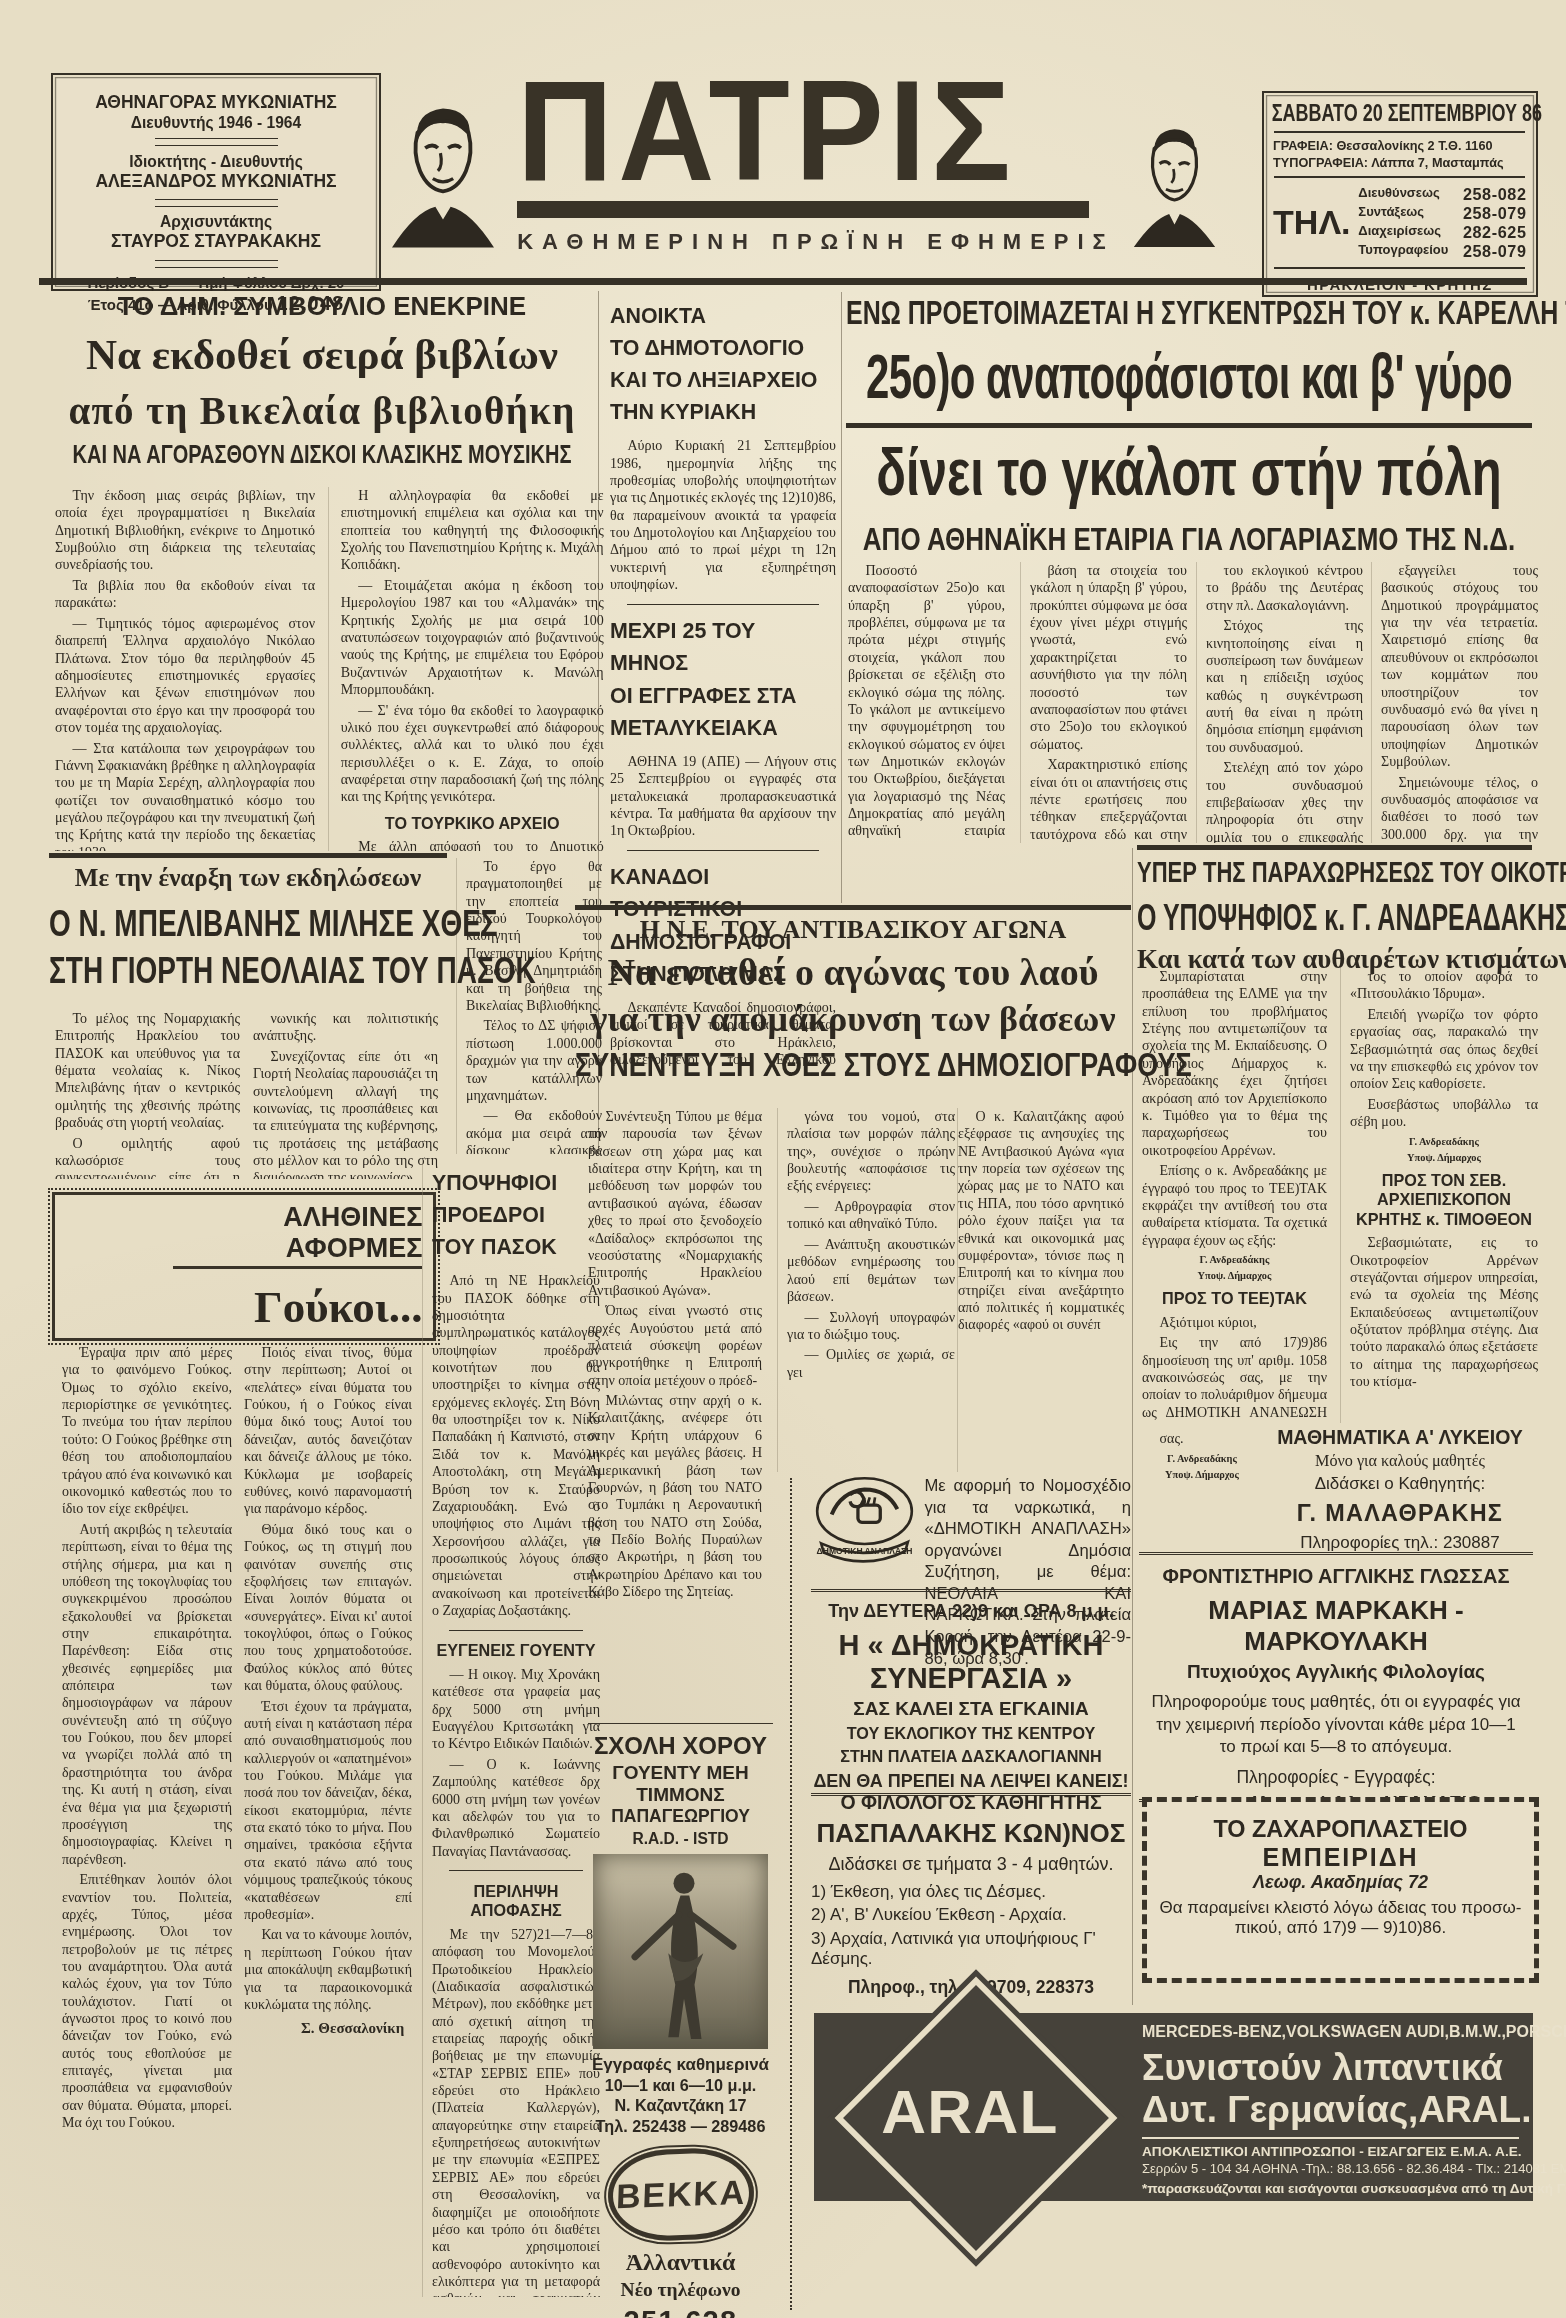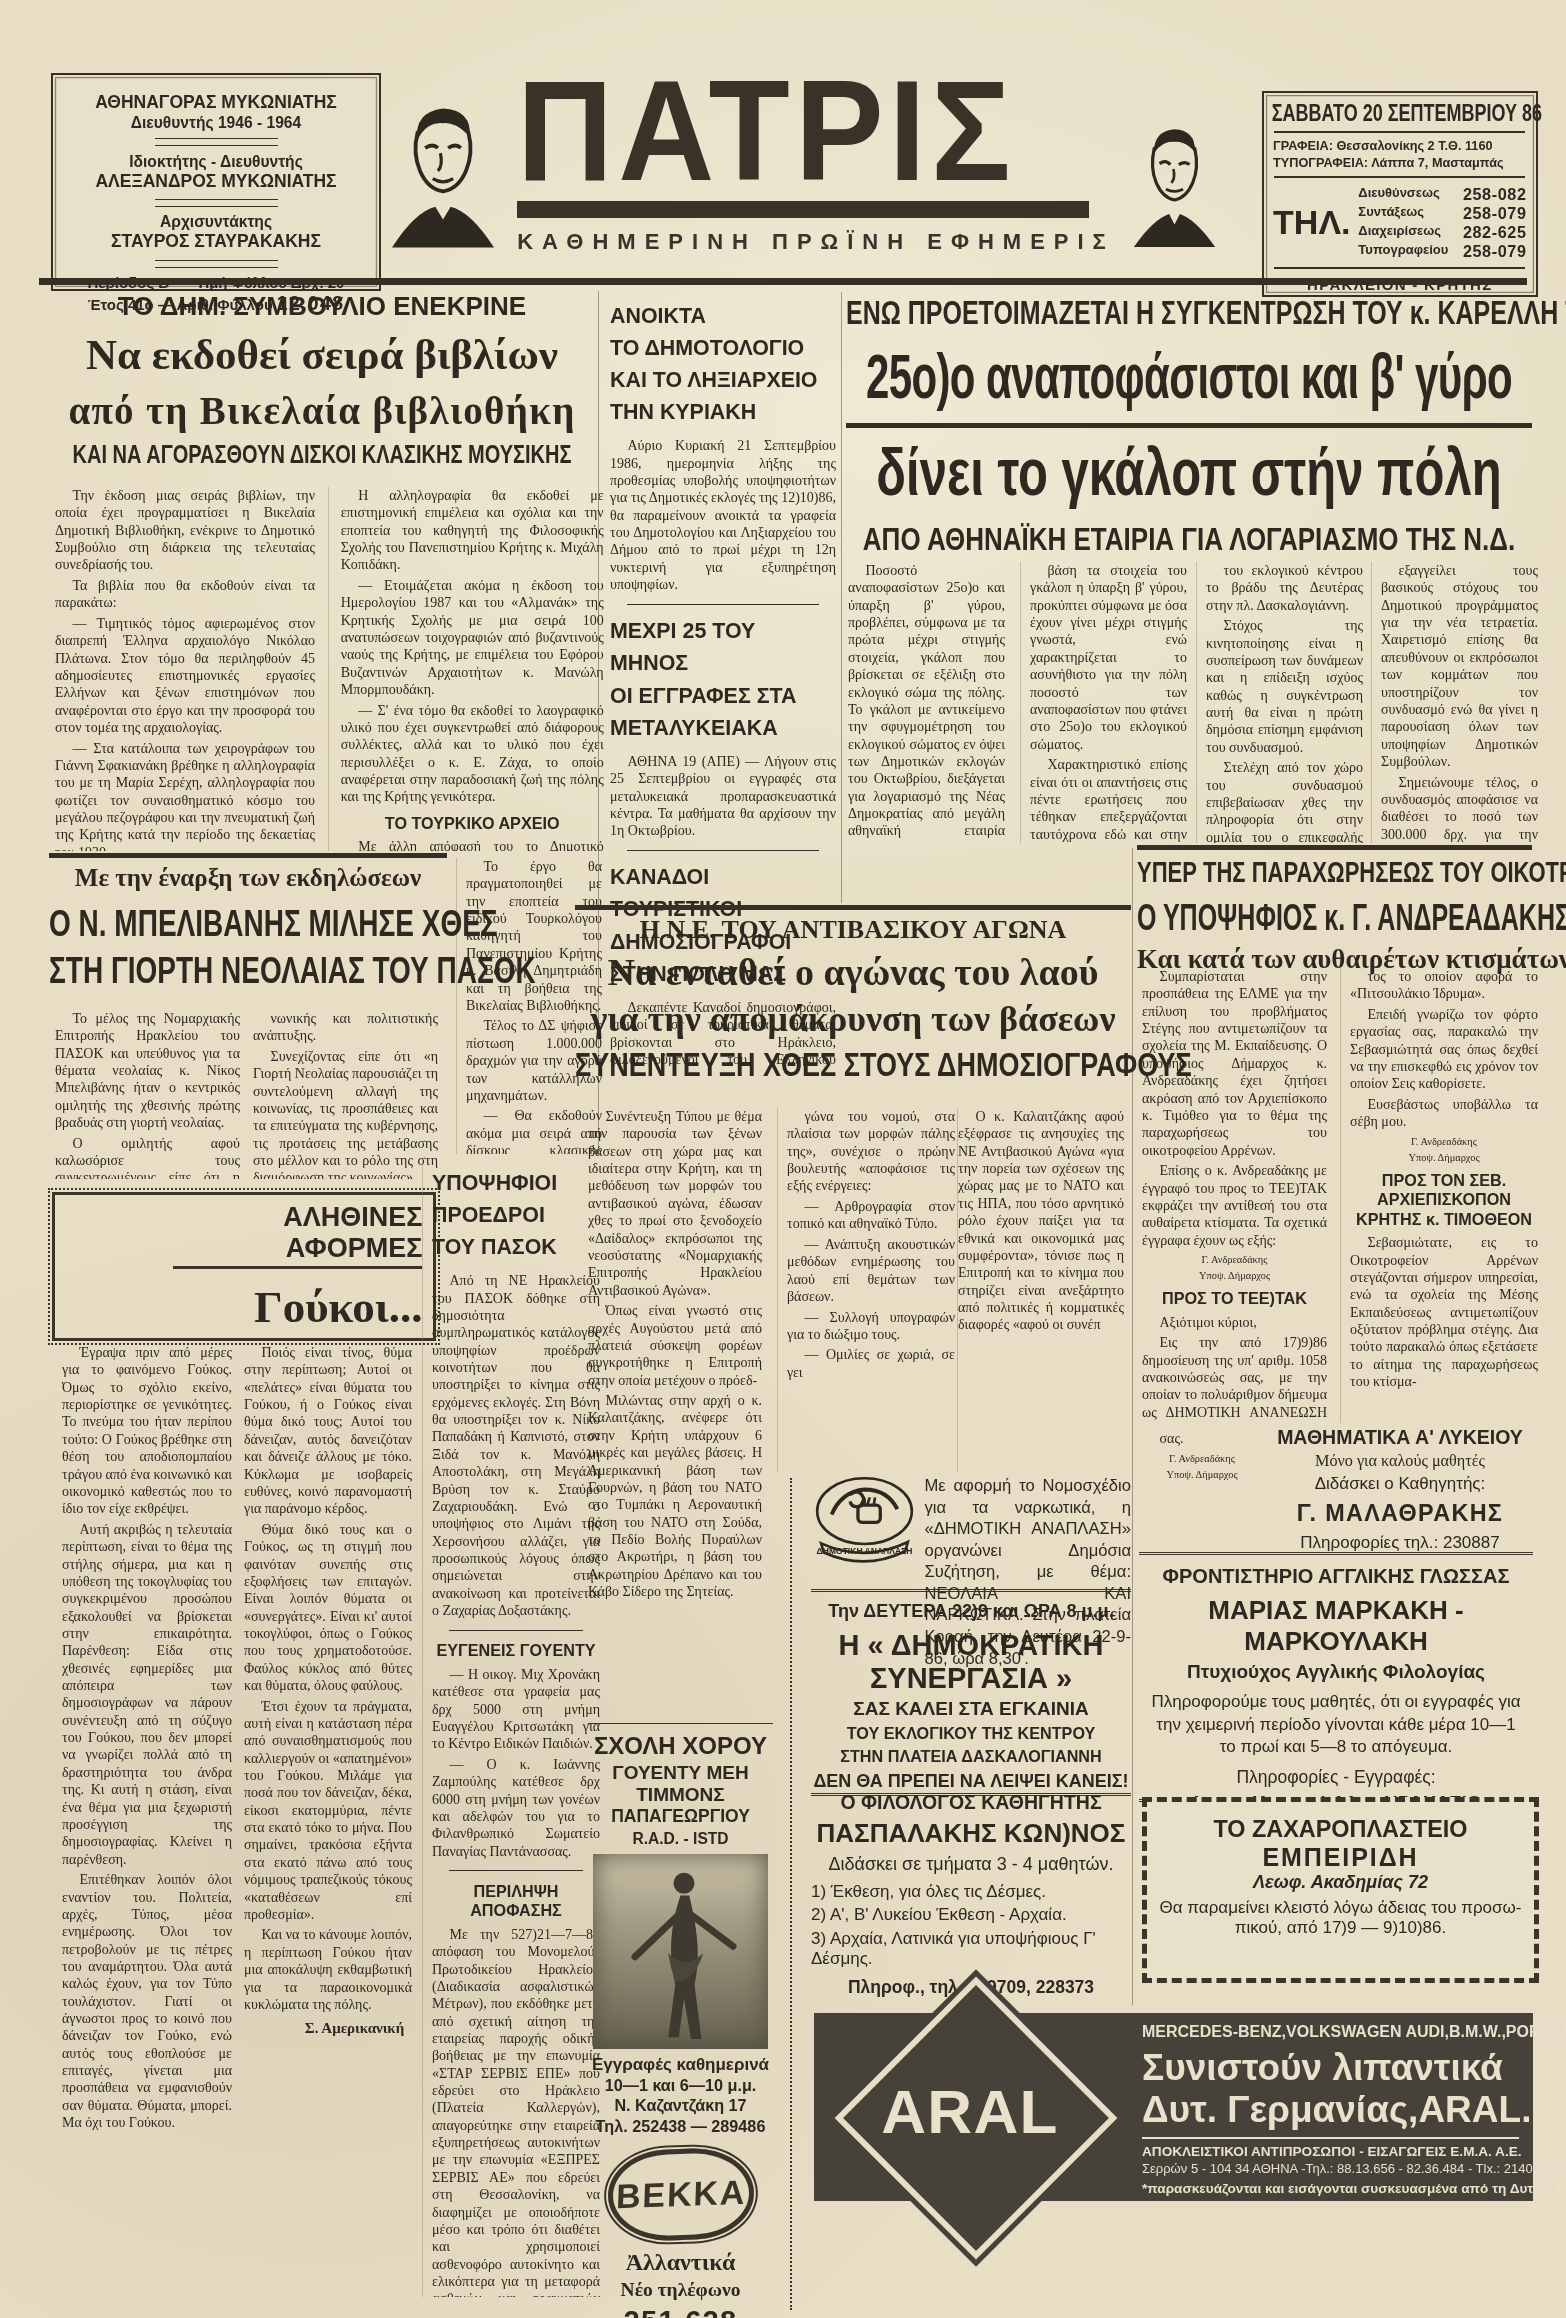--- a/index.html
+++ b/index.html
@@ -40,21 +40,21 @@
   .m-city{font-family:"Liberation Sans",sans-serif;font-weight:bold;font-size:15px;letter-spacing:1.3px;margin-top:5.2px;}
 
   .hrule{background:#353026;}
   .vrule{background:#6f665299;width:1.3px;}
 
   
   .blocks p{margin:0 0 3.2px;}
   .b-p{font-size:14px;line-height:1.24;text-align:justify;text-indent:1.25em;}
   .b-h{font-family:"Liberation Sans",sans-serif;font-weight:bold;font-size:16.2px;line-height:1.2;text-align:center;margin:7.8px 0 5.2px !important;}
   .b-H{font-family:"Liberation Sans",sans-serif;font-weight:bold;font-size:21.4px;line-height:1.5;white-space:pre-line;margin:3.9px 0 9px !important;}
-  .b-c{text-align:center;font-weight:normal;margin:5.2px 0 !important;}
+  .b-c{text-align:center;font-weight:bold;margin:5.2px 0 !important;}
   .b-sig{text-align:right;font-weight:bold;font-size:15px;margin:6.5px 7.8px !important;}
   .b-r{border-top:1.9px solid #353026;margin:10.4px 17px !important;height:0;}
   .clip{overflow:hidden;}
 
   .kicker{font-family:"Liberation Sans",sans-serif;font-weight:bold;text-align:center;}
   .h-serif{font-family:"Liberation Serif",serif;font-weight:bold;text-align:center;}
   .h-sans{font-family:"Liberation Sans",sans-serif;font-weight:bold;text-align:center;}
 
   .wavy-t{border-top:3.2px double #3a3429;}
   .wavy-b{border-bottom:3.2px double #3a3429;}
@@ -214,21 +214,21 @@
         <p class="b-p">Αυτή ακριβώς η τελευταία περίπτωση, είναι το θέμα της στήλης σήμερα, μια και η υπόθεση της τοκογλυφίας του συγκεκριμένου προσώπου εξακολουθεί να βρίσκεται στην επικαιρότητα. Παρένθεση: Είδα στις χθεσινές εφημερίδες μια απόπειρα των δημοσιογράφων να πάρουν συνέντευξη από τη σύζυγο του Γούκου, που δεν μπορεί να γνωρίζει πολλά από τη δραστηριότητα του άνδρα της. Κι αυτή η στάση, είναι ένα θέμα για μια ξεχωριστή προσέγγιση της δημοσιογραφίας. Κλείνει η παρένθεση.</p>
         <p class="b-p">Επιτέθηκαν λοιπόν όλοι εναντίον του. Πολιτεία, αρχές, Τύπος, μέσα ενημέρωσης. Όλοι τον πετροβολούν με τις πέτρες του αναμάρτητου. Όλα αυτά καλώς έχουν, για τον Τύπο τουλάχιστον. Γιατί οι άγνωστοι προς το κοινό που δάνειζαν τον Γούκο, ενώ αυτός τους εθοπλούσε με επιταγές, γίνεται μια προσπάθεια να εμφανισθούν σαν θύματα. Θύματα, μπορεί. Μα όχι του Γούκου.</p>
       </div>
   </div>
   <div class="abs clip" style="left:244px;top:1344px;width:168px;height:952px;">
     <div class="blocks" style="font-size:14.3px;">
         <p class="b-p">Ποιός είναι τίνος, θύμα στην περίπτωση; Αυτοί οι «πελάτες» είναι θύματα του Γούκου, ή ο Γούκος είναι θύμα δικό τους; Αυτοί του δάνειζαν, αυτός δανειζόταν και δάνειζε άλλους με τόκο. Κύκλωμα με ισοβαρείς ευθύνες, κοινό παρανομαστή για παράνομο κέρδος.</p>
         <p class="b-p">Θύμα δικό τους και ο Γούκος, ως τη στιγμή που φαινόταν συνεπής στις εξοφλήσεις των επιταγών. Είναι λοιπόν θύματα οι «συνεργάτες». Είναι κι' αυτοί τοκογλύφοι, όπως ο Γούκος που τους χρηματοδοτούσε. Φαύλος κύκλος από θύτες και θύματα, όλους φαύλους.</p>
         <p class="b-p">Έτσι έχουν τα πράγματα, αυτή είναι η κατάσταση πέρα από συναισθηματισμούς που καλλιεργούν οι «απατημένοι» του Γούκου. Μιλάμε για ποσά που τον δάνειζαν, δέκα, είκοσι εκατομμύρια, πέντε στα εκατό τόκο το μήνα. Που σημαίνει, τρακόσια εξήντα στα εκατό πάνω από τους νόμιμους τραπεζικούς τόκους «καταθέσεων επί προθεσμία».</p>
         <p class="b-p">Και να το κάνουμε λοιπόν, η περίπτωση Γούκου ήταν μια αποκάλυψη εκθαμβωτική για τα παραοικονομικά κυκλώματα της πόλης.</p>
-        <p class="b-sig">Σ. Αμερικανική</p>
+        <p class="b-sig">Σ. Θεσσαλονίκη</p>
       </div>
   </div>
 
   <div class="abs clip" style="left:422px;top:1163px;width:168px;height:1134px;border-left:0.6px solid #8d836c66;padding-left:9px;">
     <div class="blocks" style="font-size:13.6px;">
         <p class="b-H">ΥΠΟΨΗΦΙΟΙ
 ΠΡΟΕΔΡΟΙ
 ΤΟΥ ΠΑΣΟΚ</p>
         <p class="b-p">Από τη ΝΕ Ηρακλείου του ΠΑΣΟΚ δόθηκε στη δημοσιότητα συμπληρωματικός κατάλογος υποψηφίων προέδρων κοινοτήτων που θα υποστηρίξει το κίνημα στις ερχόμενες εκλογές. Στη Βόνη θα υποστηρίξει τον κ. Νίκο Παπαδάκη ή Καπνιστό, στον Ξιδά τον κ. Μανόλη Αποστολάκη, στη Μεγάλη Βρύση τον κ. Σταύρο Ζαχαριουδάκη. Ενώ ο υποψήφιος στο Λιμάνι της Χερσονήσου αλλάζει, για προσωπικούς λόγους όπως σημειώνεται στην ανακοίνωση και προτείνεται ο Ζαχαρίας Δοξαστάκης.</p>
         <p class="b-r"></p>

